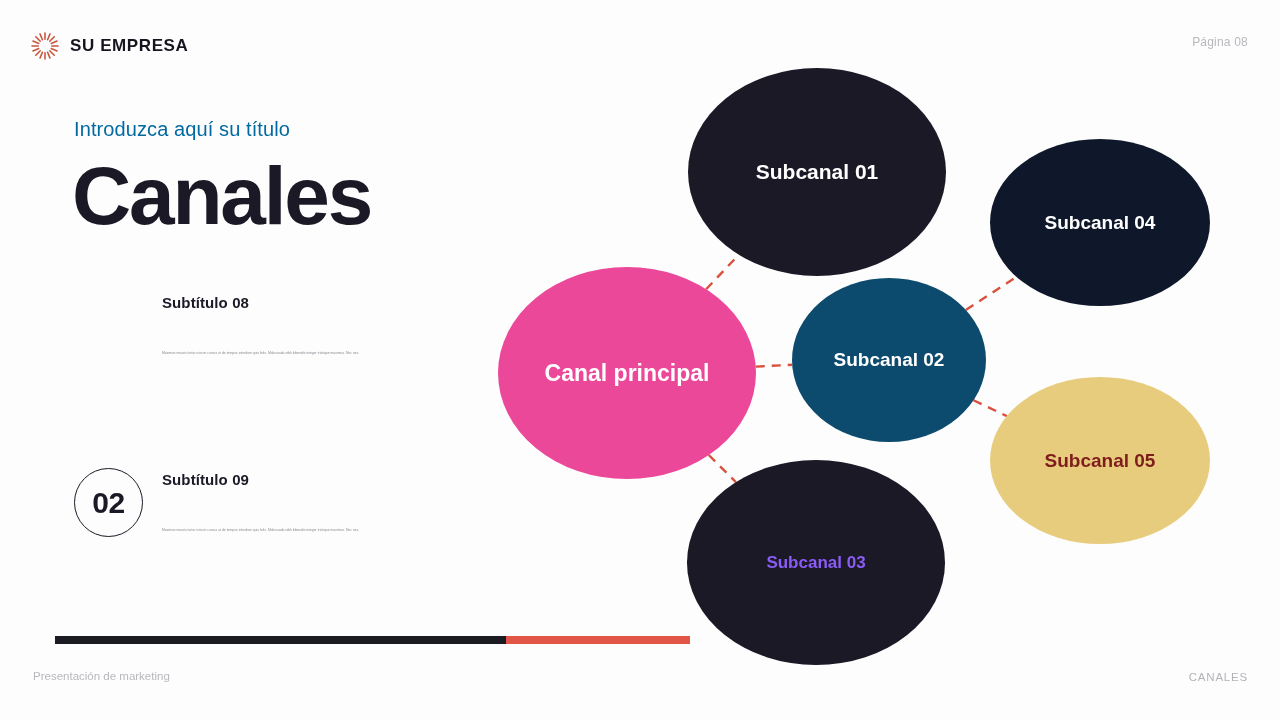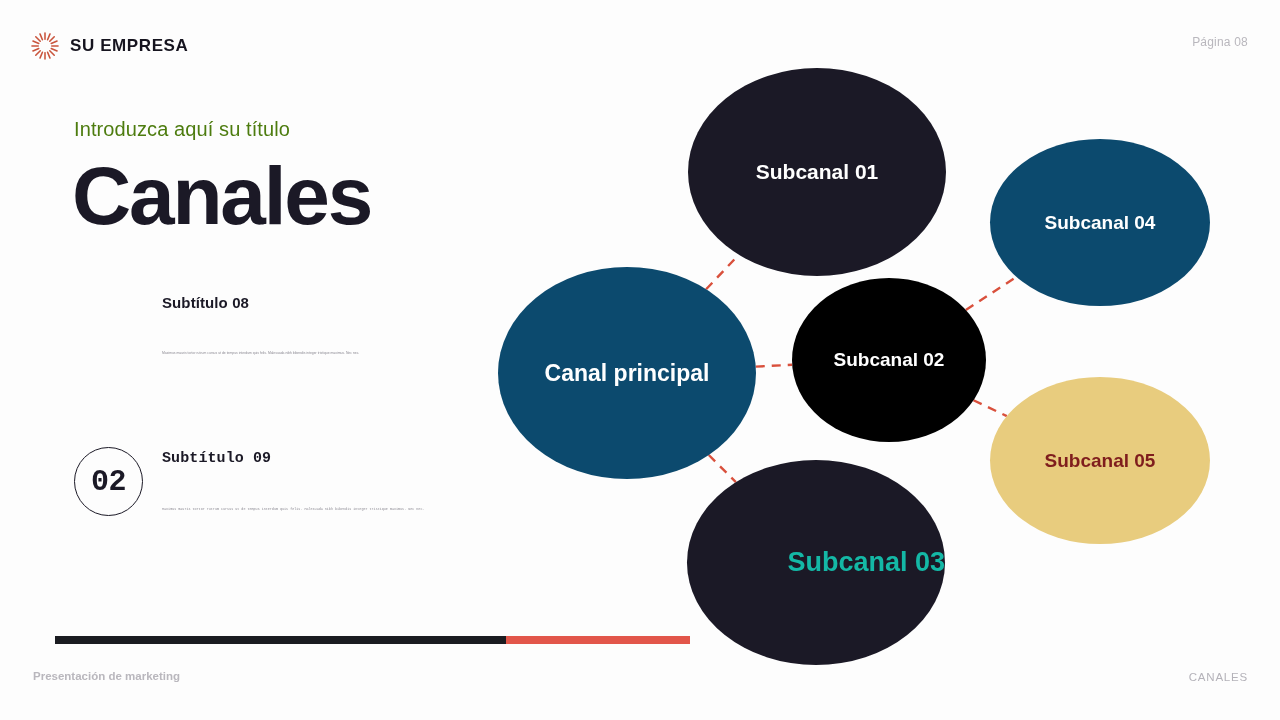--- a/index.html
+++ b/index.html
@@ -44,42 +44,42 @@
     color: #b9b7bd;
     letter-spacing: 0.2px;
   }
 
   
   .eyebrow {
     position: absolute;
     left: 74px;
     top: 118px;
     font-size: 20px;
-    color: #4d7c0f;
+    color: #0369a1;
     letter-spacing: 0.1px;
   }
   .headline {
     position: absolute;
     left: 72px;
     top: 155px;
     font-size: 82px;
     font-weight: bold;
     letter-spacing: -2.2px;
     color: #1b1926;
     line-height: 1;
   }
 
   .item {
     position: absolute;
     left: 74px;
     width: 420px;
     height: 110px;
   }
   .item-1 { top: 291px; }
-  .item-2 { top: 447px; font-family: Liberation Mono, monospace; }
+  .item-2 { top: 468px; }
 
   .item-circle {
     position: absolute;
     left: 0;
     top: 0;
     width: 69px;
     height: 69px;
     border: 1.6px solid #1b1926;
     border-radius: 50%;
     display: flex;
@@ -153,21 +153,20 @@
   .progress-active {
     height: 100%;
     background: #e2564a;
   }
   .foot-left {
     position: absolute;
     left: 33px;
     top: 670px;
     font-size: 11.5px;
     color: #b9b7bd;
-    font-weight: bold;
   }
   .foot-right {
     position: absolute;
     right: 32px;
     top: 671px;
     font-size: 11.5px;
     color: #b4b2b9;
     letter-spacing: 0.8px;
   }
 </style>
@@ -219,33 +218,33 @@
   <svg width="800" height="610">
     <g id="connectors" stroke-width="2.4" stroke-dasharray="9 7" fill="none" stroke-linecap="butt" stroke="#D9503C">
         <line x1="246.1322227811682" y1="234.28643800518523" x2="278.8089804041161" y2="199.7178680988035"></line>
         <line x1="295.7654551871716" y1="311.61087436094186" x2="332.1666561160915" y2="309.80470790263666"></line>
         <line x1="248.76866167639827" y1="399.98498088718236" x2="275.878958815211" y2="427.1669983887962"></line>
         <line x1="505.82382618276665" y1="254.93708009416864" x2="556.5366389621289" y2="221.88963100809136"></line>
         <line x1="513.5091516937214" y1="345.2519893138341" x2="546.8235785165006" y2="361.119761331319"></line>
       </g>
   </svg>
   <div id="nodes">
-      <div class="node" style="left: 38px; top: 212px; width: 258px; height: 212px; background: #0c4a6e; color: rgb(255, 255, 255); font-size: 23px;">
+      <div class="node" style="left: 38px; top: 212px; width: 258px; height: 212px; background: #ec4899; color: rgb(255, 255, 255); font-size: 23px;">
         <span>Canal principal</span>
       </div>
       <div class="node" style="left: 228px; top: 13px; width: 258px; height: 208px; background: rgb(27, 25, 38); color: rgb(255, 255, 255); font-size: 21px;">
         <span>Subcanal 01</span>
       </div>
-      <div class="node" style="left: 332px; top: 223px; width: 194px; height: 164px; background: #000000; color: rgb(255, 255, 255); font-size: 19px; text-align: center;">
+      <div class="node" style="left: 332px; top: 223px; width: 194px; height: 164px; background: #0c4a6e; color: rgb(255, 255, 255); font-size: 19px; text-align: center;">
         <span>Subcanal 02</span>
       </div>
-      <div class="node" style="left: 227px; top: 405px; width: 258px; height: 205px; background: rgb(27, 25, 38); color: #14b8a6; font-size: 27px; justify-content: flex-end;">
+      <div class="node" style="left: 227px; top: 405px; width: 258px; height: 205px; background: rgb(27, 25, 38); color: #8b5cf6; font-size: 17px;">
         <span>Subcanal 03</span>
       </div>
-      <div class="node" style="left: 530px; top: 84px; width: 220px; height: 167px; background: #0c4a6e; color: rgb(255, 255, 255); font-size: 19px;">
+      <div class="node" style="left: 530px; top: 84px; width: 220px; height: 167px; background: #0f172a; color: rgb(255, 255, 255); font-size: 19px;">
         <span>Subcanal 04</span>
       </div>
       <div class="node" style="left: 530px; top: 322px; width: 220px; height: 167px; background: rgb(232, 204, 126); color: #7f1d1d; font-size: 19px;">
         <span>Subcanal 05</span>
       </div>
     </div>
 </div>
 
 <div class="progress">
   <div class="progress-done" style="width: 71%; background: rgb(27, 28, 33);"></div>

